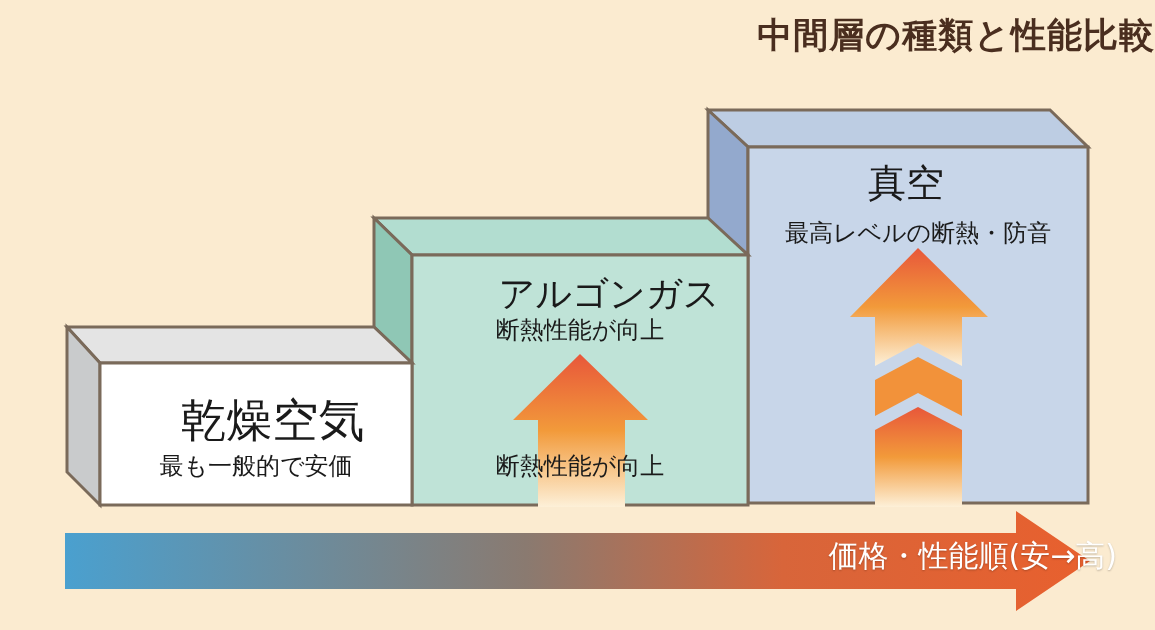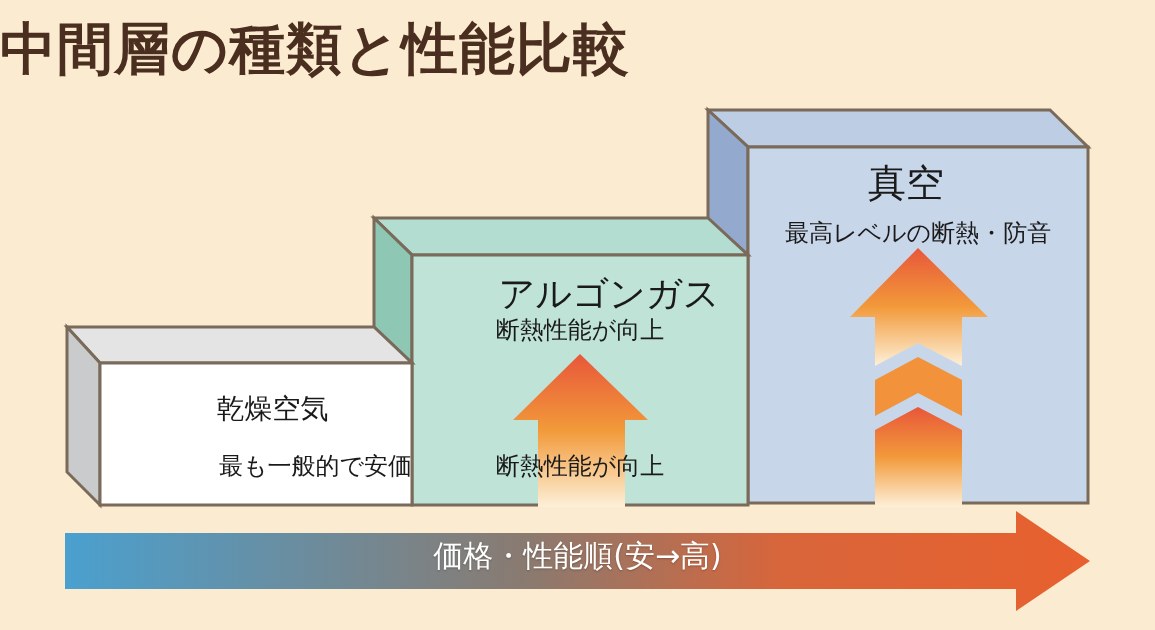--- a/index.html
+++ b/index.html
@@ -2,35 +2,35 @@
 <html><head>
   <meta charset="utf-8">
   <style>
     html, body { margin: 0; padding: 0; }
     body {
       width: 1155px; height: 630px; overflow: hidden; position: relative;
       background: #fbebd0;
       font-family: "DejaVu Sans", "Liberation Sans", sans-serif;
     }
     .title {
-      position: absolute; left: 0; top: 12px; width: 1155px; text-align: left;
-      font-size: 56px; font-weight: bold; color: #4a2e1f; letter-spacing: 1px;
+      position: absolute; left: 0; top: 12px; width: 1155px; text-align: right;
+      font-size: 35px; font-weight: bold; color: #4a2e1f; letter-spacing: 1px;
     }
     svg.diagram { position: absolute; left: 0; top: 0; }
     .label { position: absolute; text-align: center; color: #1a1a1a; white-space: nowrap; }
-    .box1-main { left: 100px; top: 390px; width: 345px; font-size: 28px; }
-    .box1-sub  { left: 100px; top: 450px; width: 312px; font-size: 24px; text-align: right; }
+    .box1-main { left: 100px; top: 390px; width: 345px; font-size: 46px; }
+    .box1-sub  { left: 100px; top: 450px; width: 312px; font-size: 24px; }
     .box2-main { left: 412px; top: 270px; width: 394px; font-size: 36px; }
     .box2-sub  { left: 412px; top: 314px; width: 336px; font-size: 24px; }
     .box2-sub2 { left: 412px; top: 450px; width: 336px; font-size: 24px; }
     .box3-main { left: 748px; top: 158px; width: 316px; font-size: 38px; }
     .box3-sub  { left: 748px; top: 217px; width: 340px; font-size: 24px; }
     .bar-label {
-      position: absolute; left: 65px; top: 536px; width: 1025px; text-align: center;
-      color: #ffffff; font-size: 30px; text-shadow: 0 1px 2px rgba(0,0,0,0.25);
+      position: absolute; left: 65px; top: 536px; width: 1025px; text-align: right;
+      color: #ffffff; font-size: 30px; text-shadow: 0 1px 2px rgba(0,0,0,0.25); padding-left: 27px;
     }
   </style>
 </head>
 <body>
 
 <div class="title">中間層の種類と性能比較</div>
 
 <svg class="diagram" width="1155" height="630" viewBox="0 0 1155 630">
   <defs>
     <linearGradient id="upArrowGrad" x1="0" y1="0" x2="0" y2="1">

